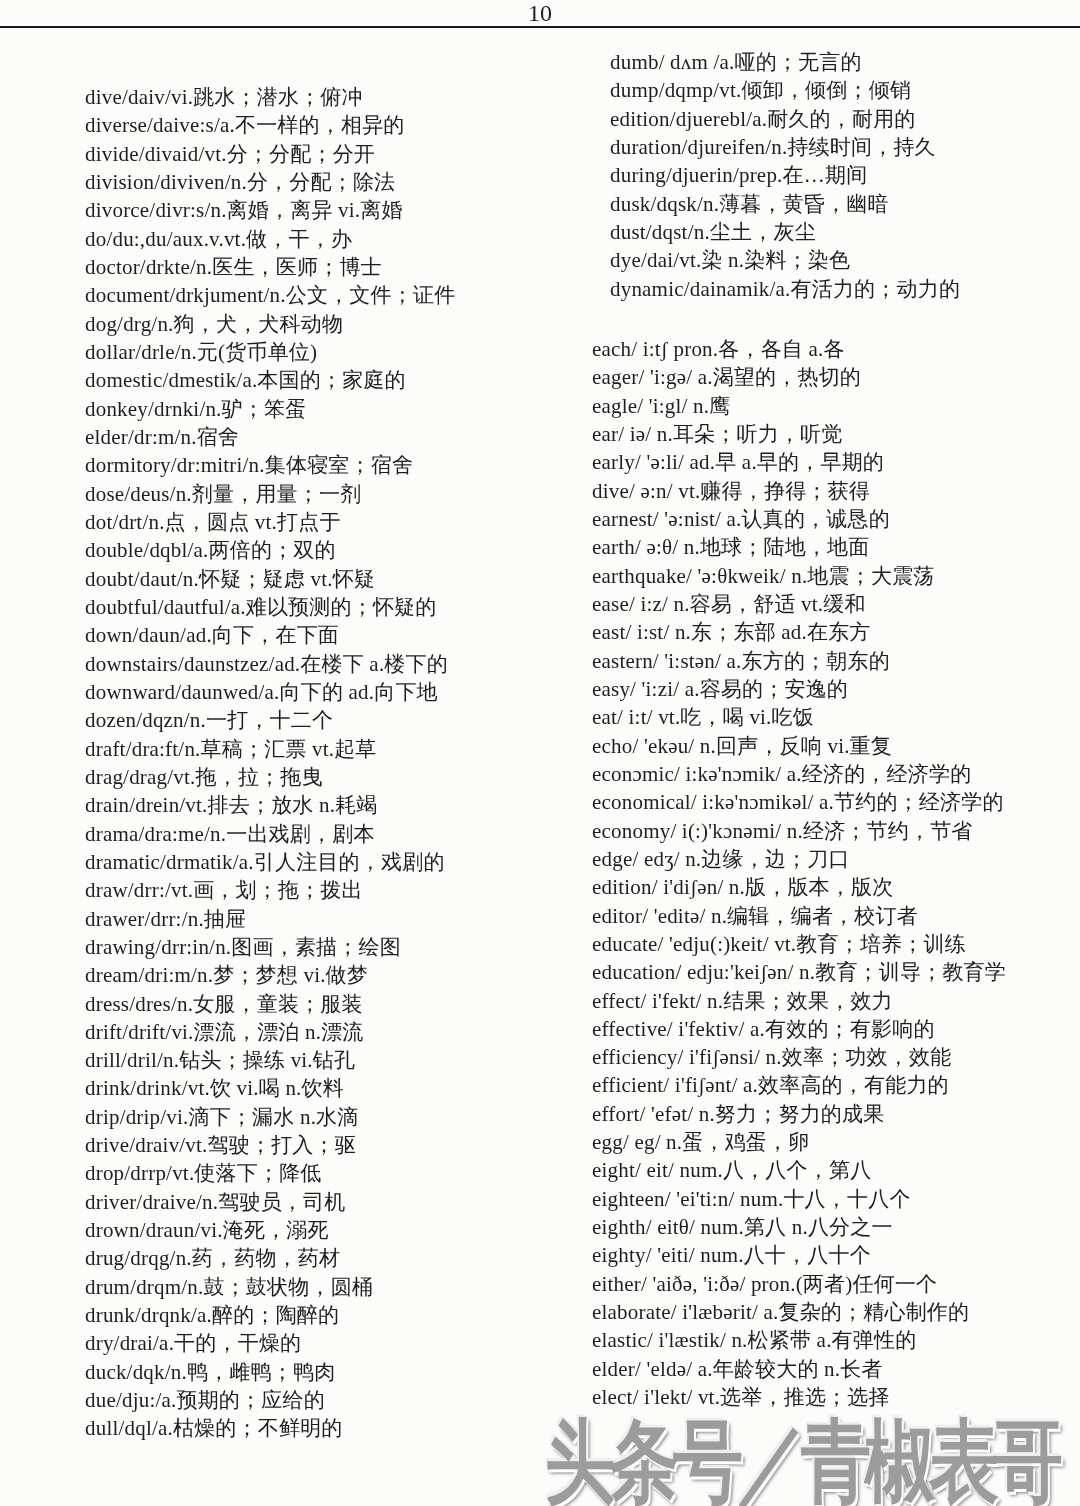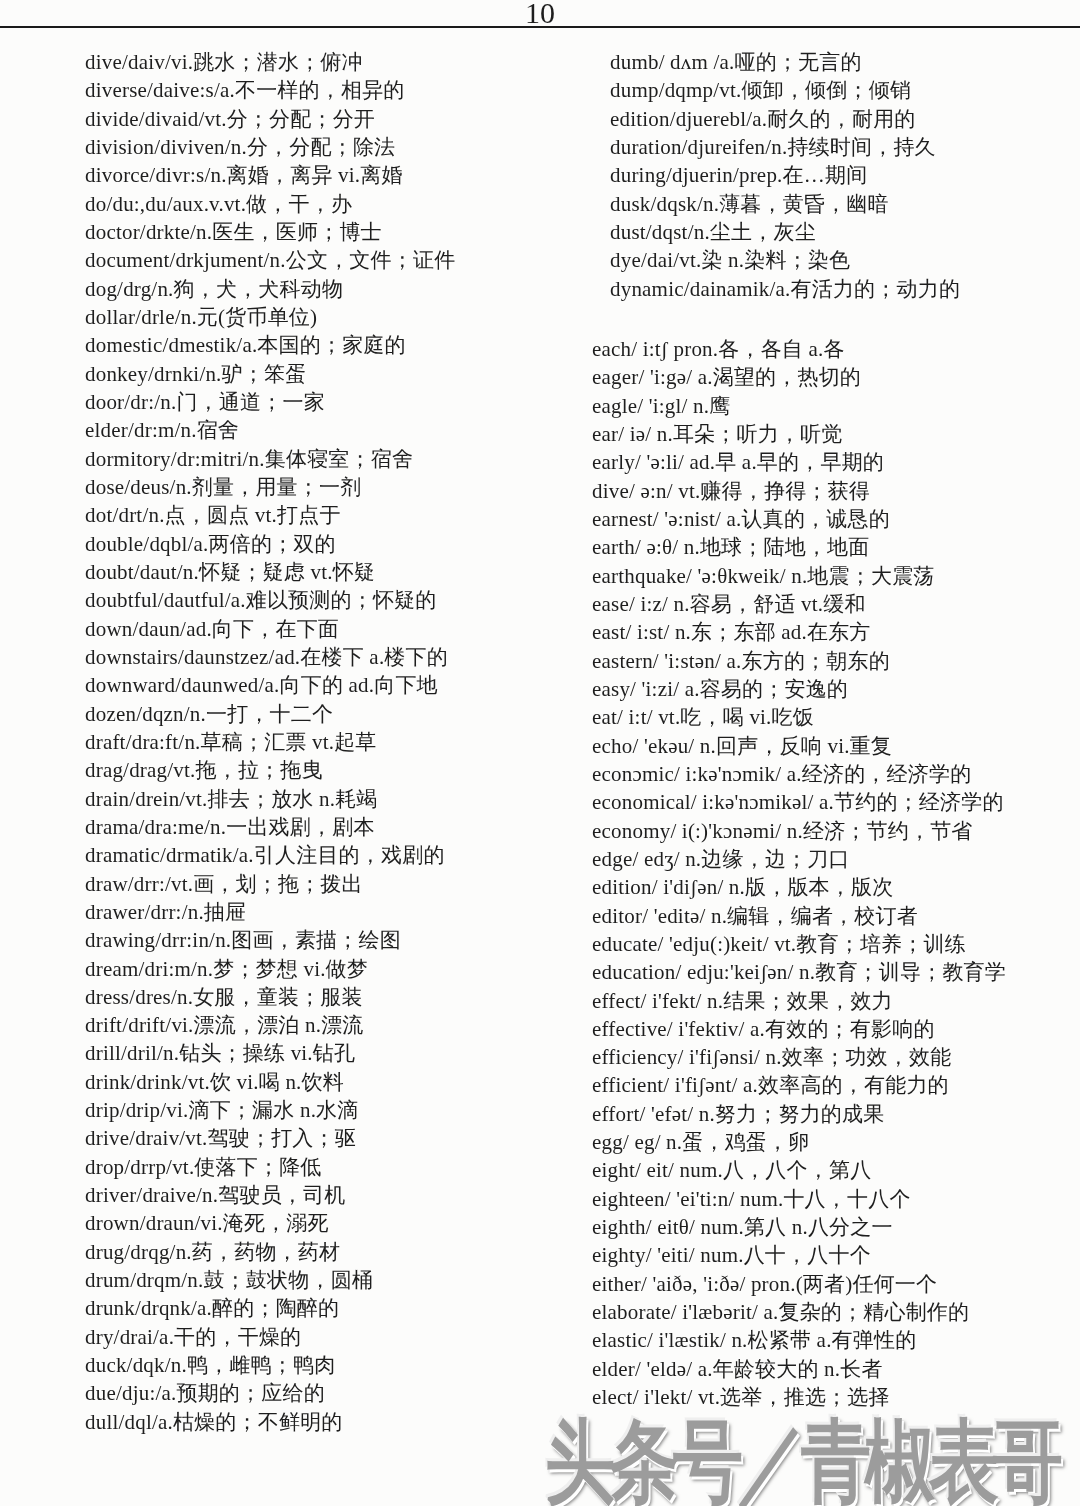--- a/index.html
+++ b/index.html
@@ -19,21 +19,21 @@
     background: #fcfcfb;
     overflow: hidden;
     color: #1e1e1e;
   }
   .page-number {
     position: absolute;
     top: 1px;
     left: 0;
     width: 100%;
     text-align: center;
-    font-size: 30px;
+    font-size: 24px;
     line-height: 24px;
     border-radius: 10px;
   }
   .header-rule {
     position: absolute;
     top: 26px;
     left: 0;
     width: 1080px;
     height: 2px;
     background: #1a1a1a;
@@ -41,21 +41,21 @@
   .content {
     position: absolute;
     top: 48px;
     left: 0;
     width: 1080px;
   }
   .col {
     position: absolute;
     top: 0;
   }
-  .col-left  { left: 85px;  width: 470px; }
+  .col-left  { left: 85px;  width: 470px; margin-top: 35px; }
   .col-right { left: 560px; width: 520px; margin-left: 32px; }
   .entry {
     font-size: 21px;
     line-height: 28.33px;
     letter-spacing: 0.2px;
     white-space: nowrap;
     color: #1e1e1e;
   }
   .block-d .entry { padding-left: 18px; }
   .block-gap { height: 32px; }
@@ -92,21 +92,20 @@
         <div class="entry">divide/divaid/vt.分；分配；分开</div>
         <div class="entry">division/diviven/n.分，分配；除法</div>
         <div class="entry">divorce/divr:s/n.离婚，离异 vi.离婚</div>
         <div class="entry">do/du:,du/aux.v.vt.做，干，办</div>
         <div class="entry">doctor/drkte/n.医生，医师；博士</div>
         <div class="entry">document/drkjument/n.公文，文件；证件</div>
         <div class="entry">dog/drg/n.狗，犬，犬科动物</div>
         <div class="entry">dollar/drle/n.元(货币单位)</div>
         <div class="entry">domestic/dmestik/a.本国的；家庭的</div>
         <div class="entry">donkey/drnki/n.驴；笨蛋</div>
-        <div class="entry">door/dr:/n.门，通道；一家</div>
         <div class="entry">elder/dr:m/n.宿舍</div>
         <div class="entry">dormitory/dr:mitri/n.集体寝室；宿舍</div>
         <div class="entry">dose/deus/n.剂量，用量；一剂</div>
         <div class="entry">dot/drt/n.点，圆点 vt.打点于</div>
         <div class="entry">double/dqbl/a.两倍的；双的</div>
         <div class="entry">doubt/daut/n.怀疑；疑虑 vt.怀疑</div>
         <div class="entry">doubtful/dautful/a.难以预测的；怀疑的</div>
         <div class="entry">down/daun/ad.向下，在下面</div>
         <div class="entry">downstairs/daunstzez/ad.在楼下 a.楼下的</div>
         <div class="entry">downward/daunwed/a.向下的 ad.向下地</div>

